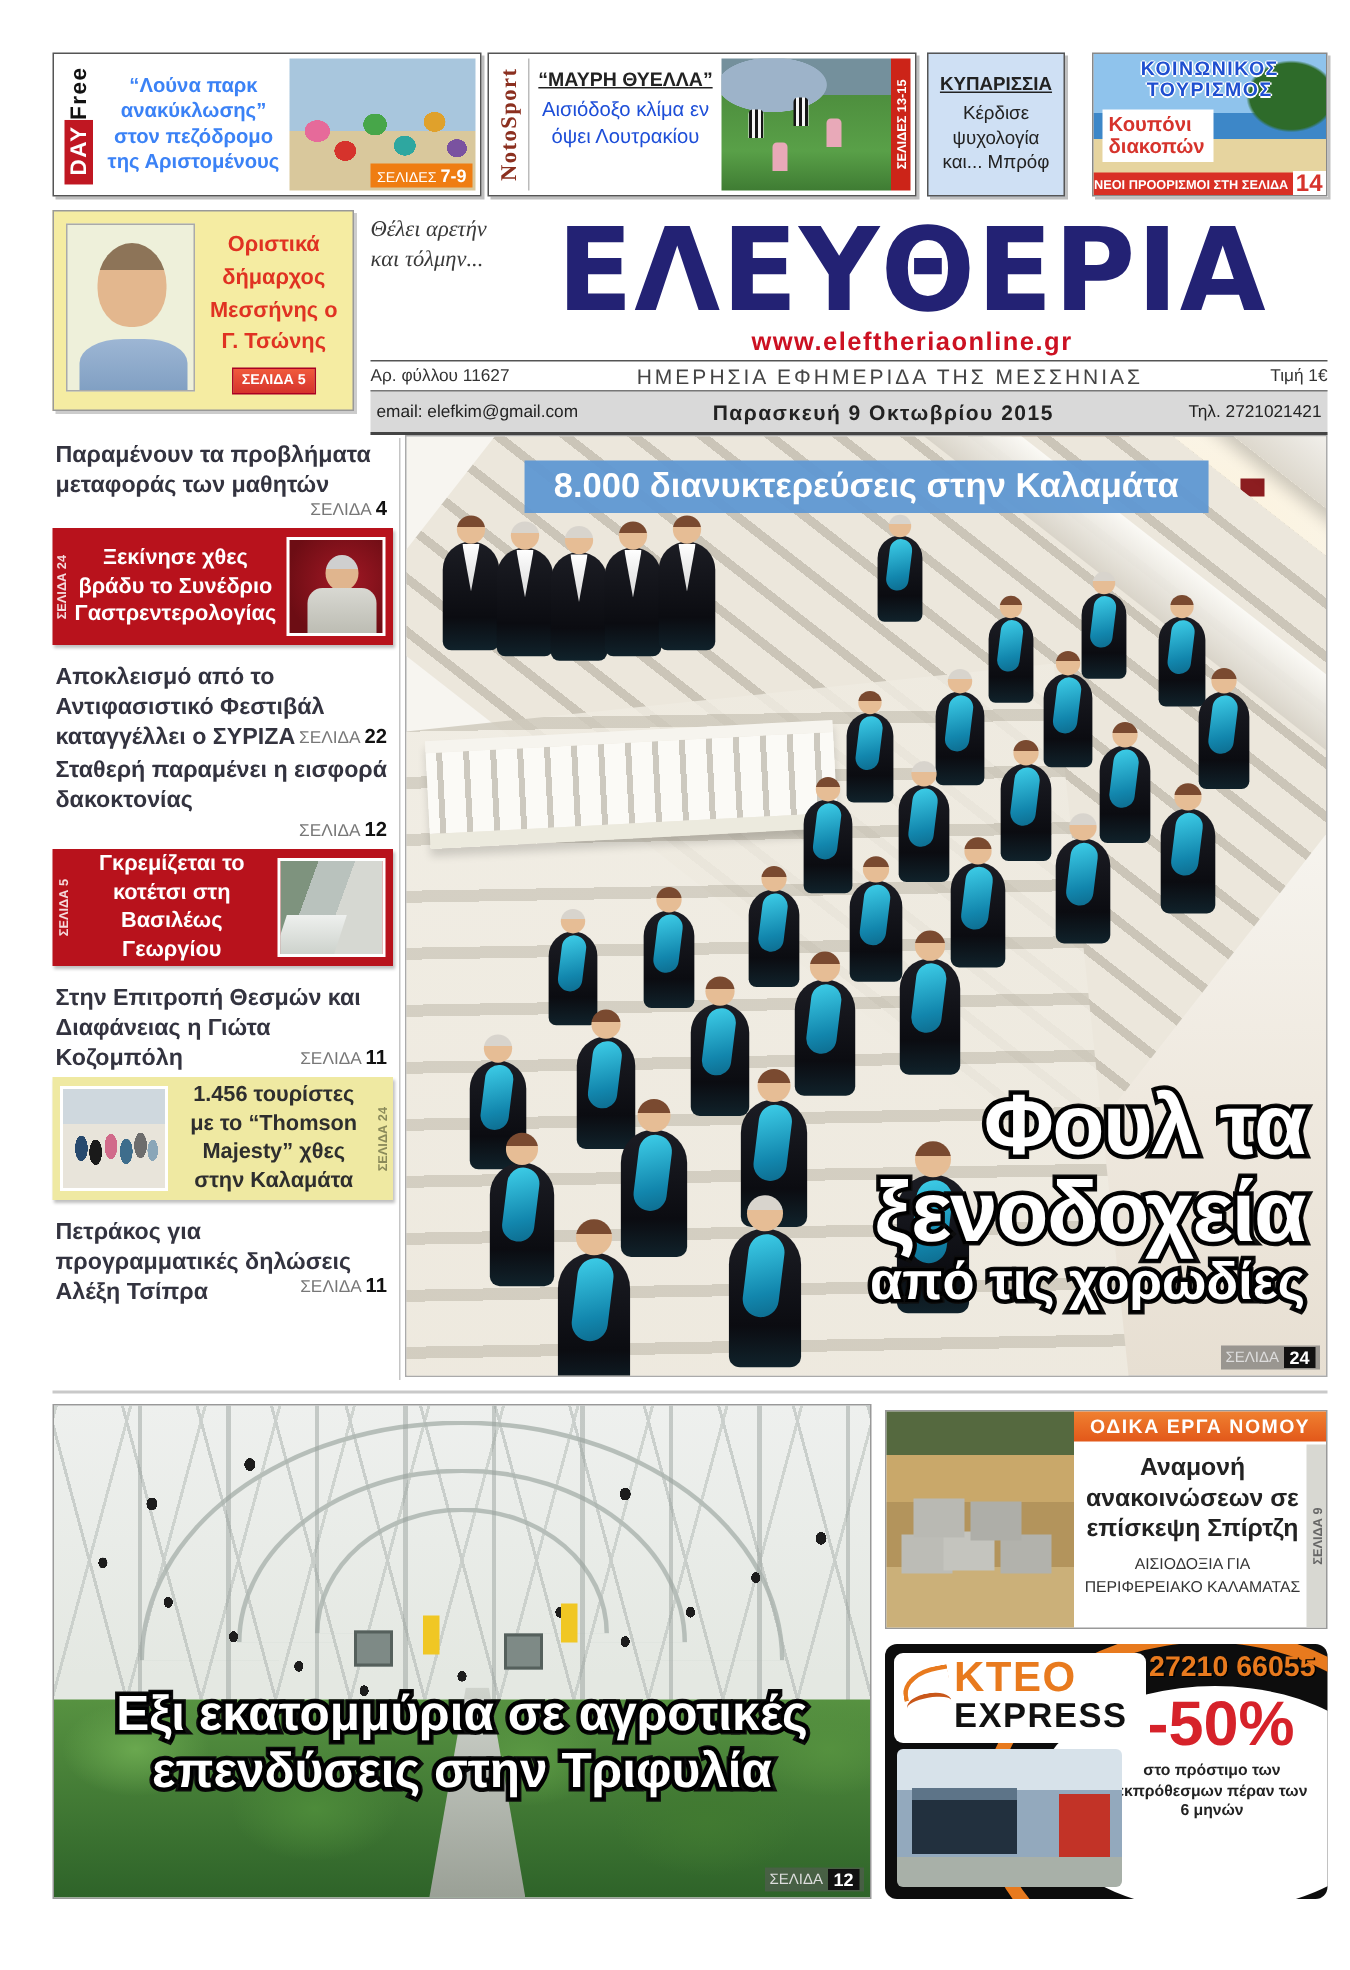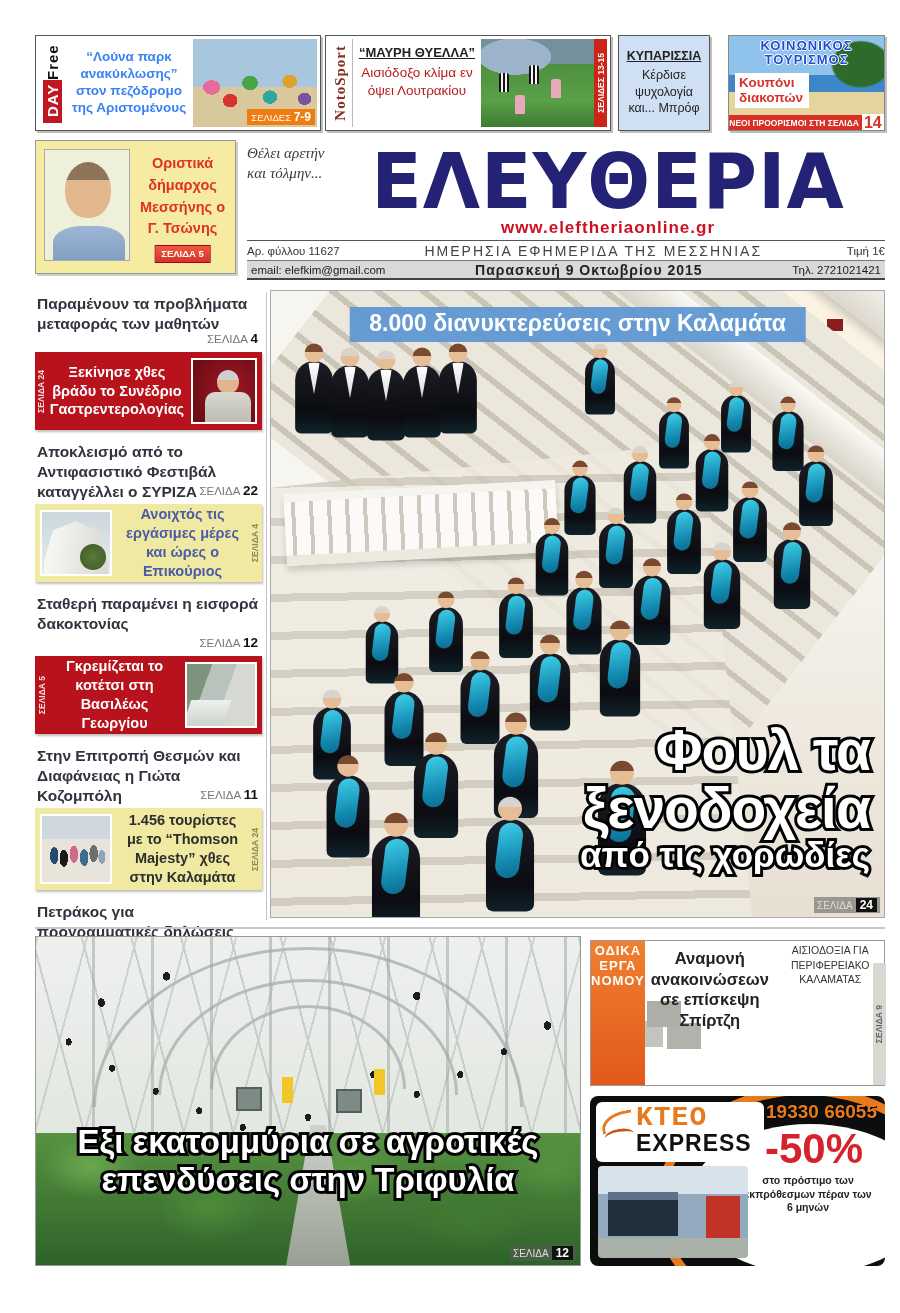--- a/index.html
+++ b/index.html
@@ -37,21 +37,21 @@
               font-size:9.5px; padding:1px 4px; }
   .fd-badge b { font-size:12px; }
 
   .t-noto { left:325px; width:286px; padding:3px; }
   .ns-brand { width:24px; display:flex; align-items:center; justify-content:center;
               border-right:1px solid #bbb; }
   .ns-rot { writing-mode:vertical-rl; transform:rotate(180deg); font-family:"Liberation Serif",serif;
             font-weight:bold; font-size:15px; color:#8b2f1f; letter-spacing:1px; }
   .t-noto .txt { width:128px; text-align:center; padding-top:6px; }
   .ns-title { font-size:13px; font-weight:bold; color:#222; text-decoration:underline; margin-bottom:4px;}
-  .ns-body { font-size:13.5px; color:#b91c1c; line-height:1.3; }
+  .ns-body { font-size:13.5px; color:#1d4ed8; line-height:1.3; }
   .pitch-photo { position:relative; flex:1; background:
       radial-gradient(60px 30px at 30% 20%, #9db3c9 60%, transparent 61%),
       linear-gradient(180deg,#74909c 0 28%, #4e8f3e 28%, #59a048 70%, #3f7c33); }
   .player { position:absolute; width:10px; height:19px; border-radius:3px 3px 0 0; }
   .p-stripe { background:repeating-linear-gradient(90deg,#151515 0 2px,#f5f5f5 2px 4px); }
   .p-pink { background:#e8a9b8; }
   .ns-pages { width:13px; background:#cc2418; display:flex; align-items:center; justify-content:center; }
   .ns-pages span { writing-mode:vertical-rl; transform:rotate(180deg); color:#fff; font-size:8.5px; font-weight:bold;}
 
   .t-kypa { left:618px; width:92px; background:#cfe0f4; flex-direction:column; align-items:center;
@@ -91,21 +91,21 @@
            font-style:italic; font-size:15px; color:#3a3a3a; line-height:1.35; }
   .logo { position:absolute; left:330px; top:138px; width:556px; text-align:center;
           font-size:74px; font-weight:bold; color:#232274; letter-spacing:1px;
           transform:scaleY(1.04); font-family:"DejaVu Sans", sans-serif; }
   .site { position:absolute; left:330px; top:218px; width:556px; text-align:center;
           font-size:17px; font-weight:bold; color:#cc1122; letter-spacing:1px; }
 
   .mast-row1 { position:absolute; left:247px; top:240px; width:638px; height:20px;
                border-top:1px solid #555; display:flex; align-items:center; font-size:11.5px; color:#333;}
   .mast-row1 .mid { flex:1; text-align:center; font-size:14px; color:#444; letter-spacing:2px; }
-  .mast-row2 { position:absolute; left:247px; top:260px; width:638px; height:20px;
+  .mast-row2 { position:absolute; left:247px; top:260px; width:638px; height:30px;
                background:#d9d9d9; border-top:1px solid #777; border-bottom:2px solid #444;
                display:flex; align-items:center; font-size:11.5px; color:#222; }
   .mast-row2 .mid { flex:1; text-align:center; font-weight:bold; font-size:14px; letter-spacing:1px; }
 
   
   .lcol { position:absolute; left:35px; top:290px; width:227px; }
   .l-item { position:relative; padding:4px 2px 18px; cursor:pointer; }
   .l-item .hl { font-size:15.5px; font-weight:bold; color:#33333f; line-height:1.3; }
   .l-box { position:relative; height:78px; margin:4px 0 8px; display:flex; overflow:hidden;
            box-shadow:1px 2px 2px rgba(0,0,0,.25); }
@@ -231,41 +231,41 @@
   .green-headline { position:absolute; left:10px; right:10px; bottom:66px; text-align:center;
       z-index:5; line-height:1.15; font-size:33px; }
 
   
   .roadbox { position:absolute; left:590px; top:940px; width:295px; height:146px; border:1px solid #999;
              display:flex; background:#fff; cursor:pointer; }
   .road-photo { width:125px; height:100%; background:
       linear-gradient(180deg,#55693f 0 20%, #c9a86a 20% 42%, #b3945c 42% 72%, #cbb079 72%); position:relative;}
   .road-photo::before { content:""; position:absolute; left:18px; top:58px; width:34px; height:26px;
       background:#b9b9b3; box-shadow:38px 2px 0 #aeaea8, 20px 22px 0 #c4c4be, 58px 24px 0 #b2b2ac, -8px 24px 0 #bcbcb6; }
-  .road-right { flex:1; position:relative; display:flex; }
+  .road-right { flex:1; position:relative; display:flex; flex-direction:column; }
   .road-kicker { background:linear-gradient(#f08030,#e2581a); color:#fff; font-weight:bold;
       font-size:13px; letter-spacing:1px; text-align:center; padding:2px 0 3px; }
   .road-head { font-size:16.5px; font-weight:bold; color:#222; text-align:center; line-height:1.25;
       padding:7px 16px 4px 6px; }
   .road-sub { font-size:10.5px; color:#333; text-align:center; line-height:1.4; padding:2px 16px 0 6px; }
   .road-strip { position:absolute; right:0; top:22px; bottom:0; width:13px; background:#d8d8d2;
       display:flex; align-items:center; justify-content:center; }
   .road-strip span { writing-mode:vertical-rl; transform:rotate(180deg); font-size:8.5px;
       font-weight:bold; color:#666; }
 
   
   .kteo { position:absolute; left:590px; top:1096px; width:295px; height:170px; border-radius:8px;
           background:#0d0d0d; overflow:hidden; cursor:pointer; }
   .kteo-ring { position:absolute; right:-70px; top:-10px; width:300px; height:240px;
           border:9px solid #e87a1e; border-radius:50%; }
   .kteo-blob { position:absolute; right:-45px; top:28px; width:240px; height:150px;
           background:#fff; border-radius:50%; }
   .kteo-logo { position:absolute; left:6px; top:6px; width:168px; height:60px; background:#fff;
           border-radius:6px; padding:2px 4px 2px 40px; }
-  .kteo-n1 { color:#e87a1e; font-size:28px; font-weight:bold; line-height:1; letter-spacing:1px;font-family:Liberation Mono, monospace; }
+  .kteo-n1 { color:#e87a1e; font-size:28px; font-weight:bold; line-height:1; letter-spacing:1px; }
   .kteo-n2 { color:#111; font-size:23px; font-weight:bold; line-height:1; letter-spacing:1px; }
   .car-sketch { position:absolute; left:5px; top:10px; width:32px; height:20px;
           border:3px solid #e87a1e; border-right:none; border-bottom:none;
           border-radius:80% 0 0 0; transform:rotate(-10deg); }
   .car-sketch::after { content:""; position:absolute; left:-2px; top:14px; width:30px; height:12px;
           border-top:3px solid #c9571a; border-radius:50%; }
   .kteo-phone { position:absolute; right:8px; top:5px; color:#e87a1e; font-size:19px; font-weight:bold;
           text-shadow:1px 1px 0 #000; }
   .kteo-disc { position:absolute; right:22px; top:32px; color:#d6222a; font-size:42px; font-weight:bold;
           line-height:1; }
@@ -368,27 +368,20 @@
         </div>
       <div class="btxt">Ξεκίνησε χθες βράδυ το Συνέδριο Γαστρεντερολογίας</div>
       <div class="thumb th-gastro"></div>
     </div>
 
     <div class="l-item" style="height:62px;">
       <div class="hl">Αποκλεισμό από το Αντιφασιστικό Φεστιβάλ καταγγέλλει ο ΣΥΡΙΖΑ</div>
       <div class="pageref"><span>ΣΕΛΙΔΑ</span> <b>22</b></div>
     </div>
 
-    <div class="l-box box-yellow">
-      <div class="thumb th-epik"></div>
-      <div class="btxt blue-txt">Ανοιχτός τις εργάσιμες μέρες και ώρες ο Επικούριος</div>
-      <div class="strip">
-          <span>ΣΕΛΙΔΑ 4</span>
-        </div>
-    </div>
 
     <div class="l-item" style="height:62px;">
       <div class="hl">Σταθερή παραμένει η εισφορά δακοκτονίας</div>
       <div class="pageref"><span>ΣΕΛΙΔΑ</span> <b>12</b></div>
     </div>
 
     <div class="l-box box-red">
       <div class="strip">
           <span>ΣΕΛΙΔΑ 5</span>
         </div>
@@ -515,20 +508,20 @@
   </div>
 
   <div class="kteo">
     <div class="kteo-ring"></div>
     <div class="kteo-blob"></div>
     <div class="kteo-logo">
       <div class="car-sketch"></div>
       <div class="kteo-n1">KTEO</div>
       <div class="kteo-n2">EXPRESS</div>
     </div>
-    <div class="kteo-phone">19330 66055</div>
+    <div class="kteo-phone">27210 66055</div>
     <div class="kteo-disc">-50%</div>
     <div class="kteo-note">στο πρόστιμο των εκπρόθεσμων πέραν των 6 μηνών</div>
     <div class="kteo-photo"></div>
     <div class="kteo-site">www.expresskteo.gr</div>
   </div>
 
 </div>
 
 </body></html>

